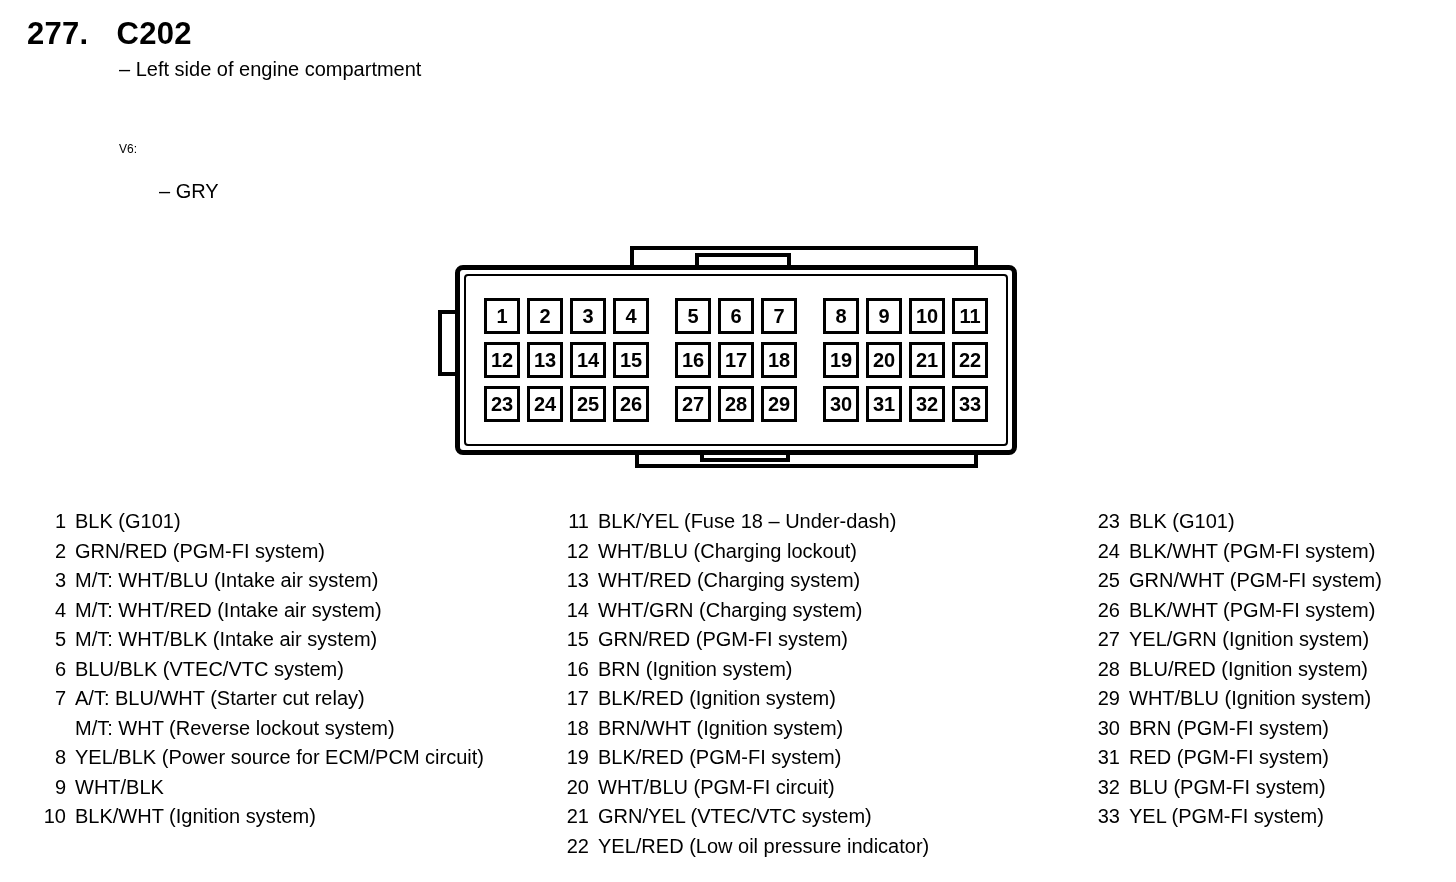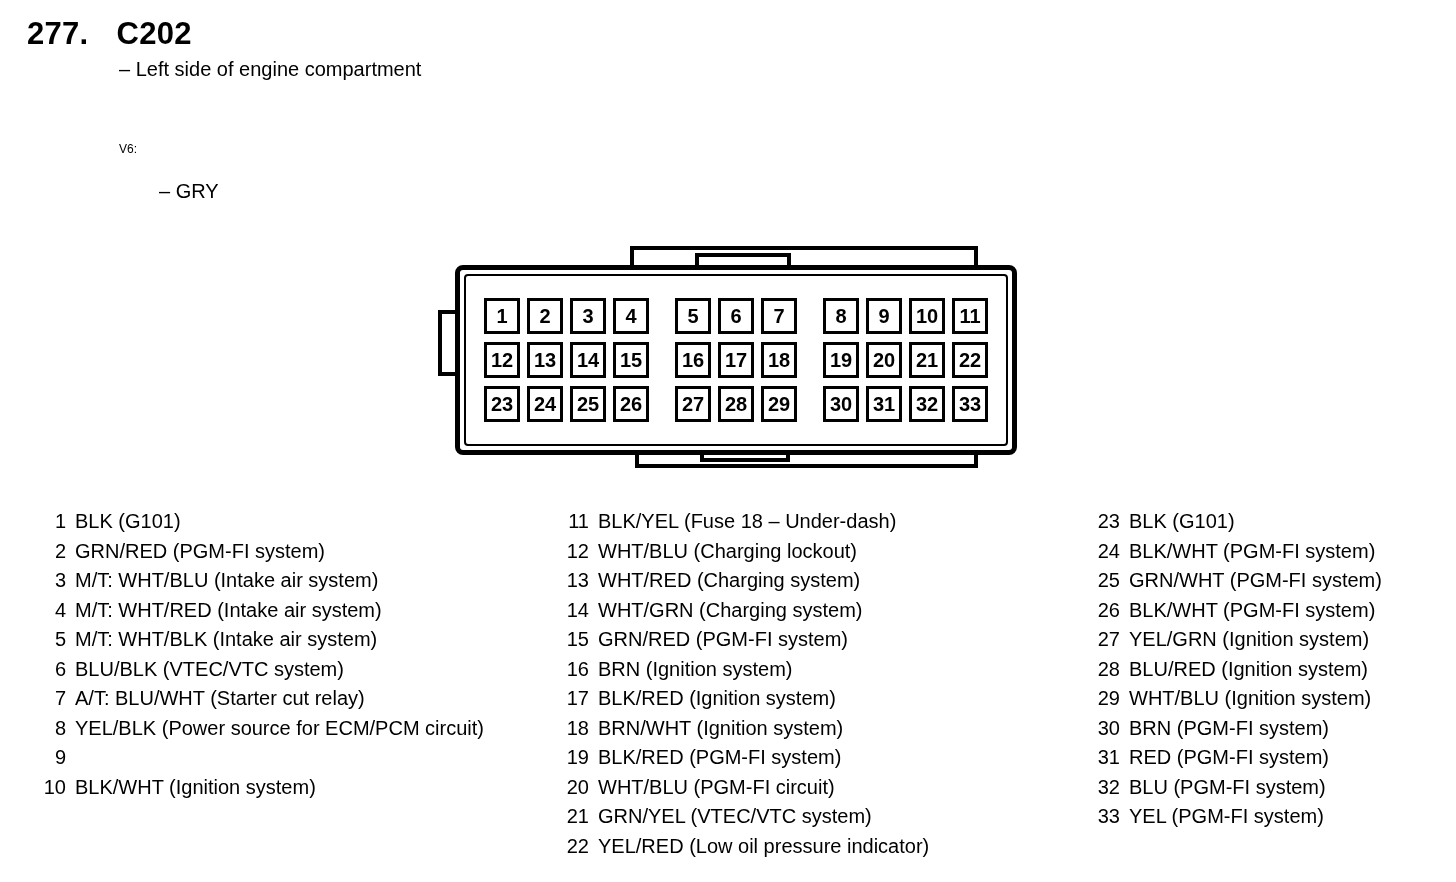--- a/index.html
+++ b/index.html
@@ -148,31 +148,33 @@
     <div class="entry">
       <span class="num">6</span>
       <span class="desc">
           <span class="line">BLU/BLK (VTEC/VTC system)</span>
         </span>
     </div>
     <div class="entry">
       <span class="num">7</span>
       <span class="desc">
         <span class="line">A/T: BLU/WHT (Starter cut relay)</span>
+        <span class="line">M/T: WHT (Reverse lockout system)</span>
       </span>
     </div>
     <div class="entry">
       <span class="num">8</span>
       <span class="desc">
           <span class="line">YEL/BLK (Power source for ECM/PCM circuit)</span>
         </span>
     </div>
     <div class="entry">
       <span class="num">9</span>
       <span class="desc">
+        <span class="line">WHT/BLK</span>
       </span>
     </div>
     <div class="entry">
       <span class="num">10</span>
       <span class="desc">
           <span class="line">BLK/WHT (Ignition system)</span>
         </span>
     </div>
   </div>
 

